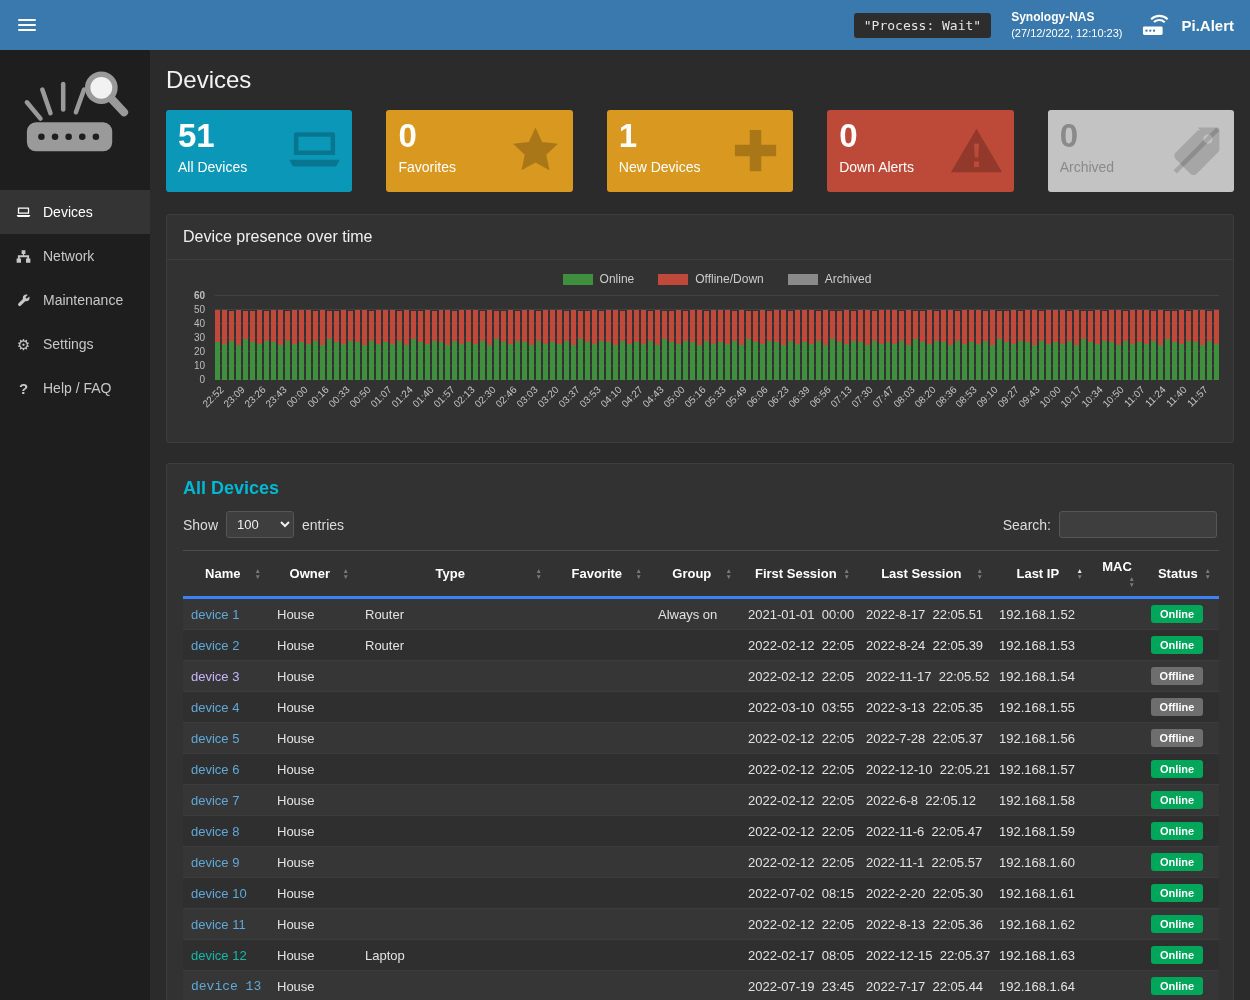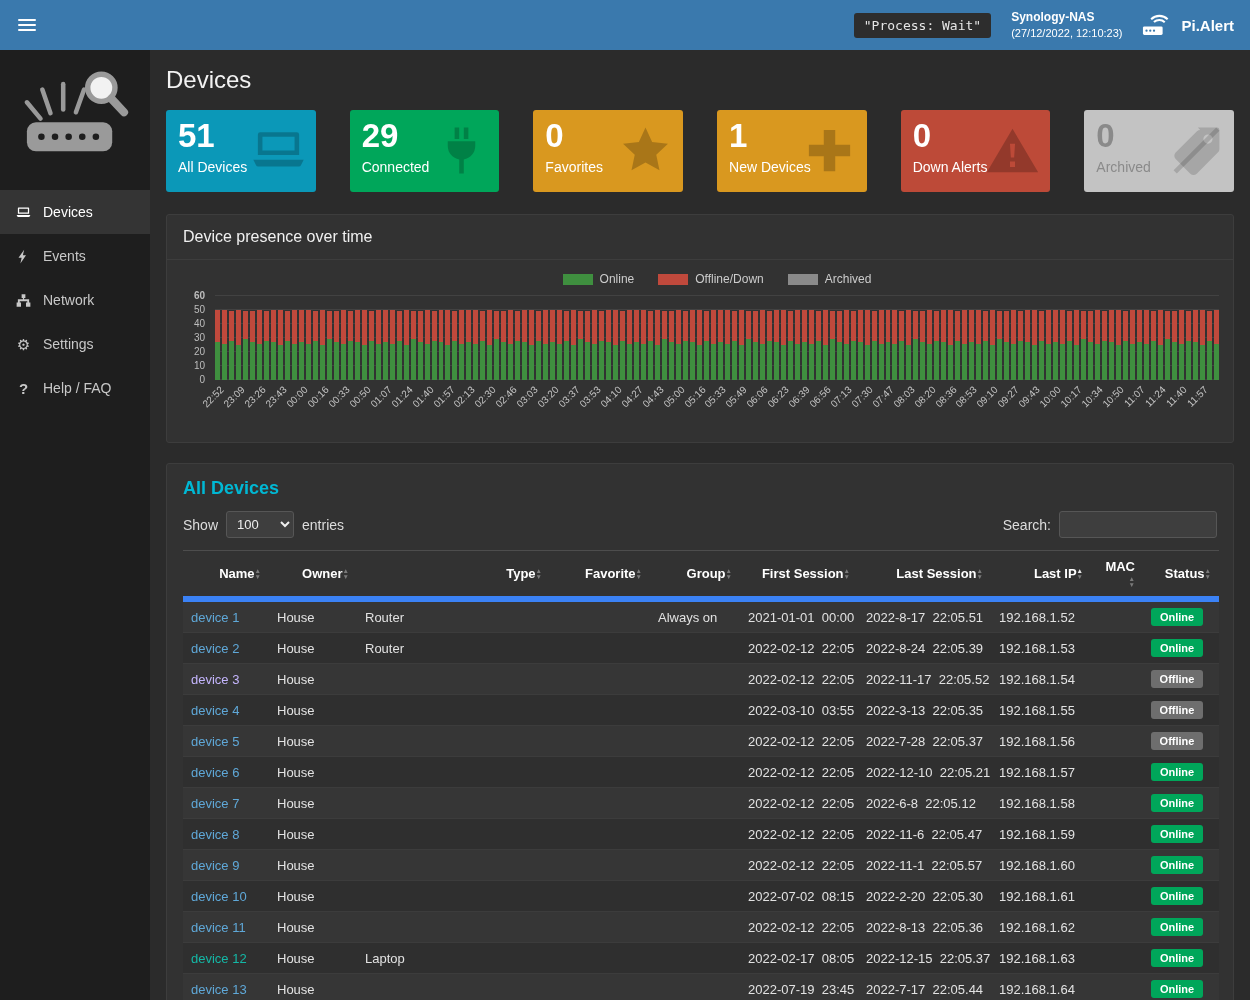--- a/index.html
+++ b/index.html
@@ -64,21 +64,21 @@
   .x-axis{position:relative;height:52px;margin-left:34px;margin-top:4px;overflow:visible}
   .x-label{position:absolute;top:0;font-size:10px;color:#c4c4c4;white-space:nowrap;transform:translateX(-100%) rotate(-45deg);transform-origin:100% 0}
 
   
   .panel-title2{padding:14px 16px 10px;font-size:18px;font-weight:700;color:var(--accent,#00b8d4)}
   .table-controls{display:flex;justify-content:space-between;align-items:center;padding:2px 16px 12px;color:#ddd;font-size:14px}
   .length-ctl,.search-ctl{display:flex;align-items:center;gap:8px}
   .length-ctl select{background:#3e3e3e;color:#eee;border:1px solid #565656;border-radius:3px;padding:4px 6px;font-size:13px;width:68px}
   .search-ctl input{background:#3e3e3e;border:1px solid #565656;border-radius:3px;height:27px;width:158px;color:#eee;padding:0 8px;font-size:13px}
   .devices-table{width:calc(100% - 32px);margin:0 16px 16px;border-collapse:collapse;table-layout:fixed;font-size:13px;color:#e2e2e2}
-  .devices-table th{text-align:right;padding:8px;border-top:1px solid #4d4d4d;border-bottom:6px solid #3b82f6;color:#fff;font-size:13px;cursor:pointer;white-space:nowrap}
+  .devices-table th{text-align:center;padding:8px;border-top:1px solid #4d4d4d;border-bottom:3px solid #3b82f6;color:#fff;font-size:13px;cursor:pointer;white-space:nowrap}
   .sort{float:right;display:inline-flex;flex-direction:column;font-size:6.5px;line-height:6px;color:#7a7a7a;margin-top:2px}
   .sort i{font-style:normal}
   th.sorted-asc .sort i:first-child{color:#eaeaea}
   .devices-table td{padding:6px 8px;border-bottom:1px solid rgba(255,255,255,0.05);white-space:nowrap;overflow:hidden}
   tbody tr:nth-child(odd){background:#363636}
   tbody tr:nth-child(even){background:#2f2f2f}
   td.pre{white-space:pre}
   .device-link{text-decoration:none;cursor:pointer}
   .badge{display:inline-block;min-width:52px;text-align:center;font-size:11px;font-weight:700;color:#fff;padding:3px 6px;border-radius:3px}
 </style>
@@ -143,32 +143,32 @@
           <span class="mi-icon">
             <svg viewBox="0 0 24 24">
               <path d="M4 4h16a1 1 0 0 1 1 1v9H3V5a1 1 0 0 1 1-1zm1 2v6h14V6H5zM1 16h22l-1.2 2.4a1 1 0 0 1-.9.6H3.1a1 1 0 0 1-.9-.6z"></path>
             </svg>
           </span>
           <span class="mi-label">Devices</span>
         </div>
         <div class="menu-item">
           <span class="mi-icon">
             <svg viewBox="0 0 24 24">
-              <path d="M13 1L4 14h5l-2 9 9-13h-5z"></path>
-            </svg>
-          </span>
-          <span class="mi-label">Events</span>
-        </div>
-        <div class="menu-item">
-          <span class="mi-icon">
-            <svg viewBox="0 0 24 24">
               <path d="M9 2h6v6h-2v2h8v5h2v7h-7v-7h2v-2H6v2h2v7H1v-7h2v-5h8V8H9z"></path>
             </svg>
           </span>
           <span class="mi-label">Network</span>
+        </div>
+        <div class="menu-item">
+          <span class="mi-icon">
+            <svg viewBox="0 0 24 24">
+              <path d="M21.7 7.9c0 3-2.4 5.4-5.4 5.4-.5 0-1-.1-1.5-.2l-7 7a2.6 2.6 0 0 1-3.7-3.7l7-7c-.1-.5-.2-1-.2-1.5 0-3 2.4-5.4 5.4-5.4.8 0 1.6.2 2.3.5L15 6.6 17.4 9l3.8-3.6c.3.7.5 1.5.5 2.5z"></path>
+            </svg>
+          </span>
+          <span class="mi-label">Maintenance</span>
         </div>
         <div class="menu-item">
           <span class="mi-icon">
             <span class="glyph">⚙</span>
           </span>
           <span class="mi-label">Settings</span>
         </div>
         <div class="menu-item">
           <span class="mi-icon">
             <span class="glyph qm">?</span>
@@ -180,27 +180,20 @@
 
   <main class="main">
     <h1 class="page-title">Devices</h1>
 
     <section class="cards" id="cards">
         <div class="card" style="background: rgb(11, 152, 184);">
           <div class="card-value">51</div>
           <div class="card-label">All Devices</div>
           <span class="card-icon"><svg viewBox="0 0 24 24">
               <path d="M4 4h16a1 1 0 0 1 1 1v9H3V5a1 1 0 0 1 1-1zm1 2v6h14V6H5zM1 16h22l-1.2 2.4a1 1 0 0 1-.9.6H3.1a1 1 0 0 1-.9-.6z"></path>
-            </svg></span>
-        </div>
-        <div class="card" style="background: rgb(0, 166, 90);">
-          <div class="card-value">29</div>
-          <div class="card-label">Connected</div>
-          <span class="card-icon"><svg viewBox="0 0 24 24">
-              <path d="M9 2h2v5H9zM13 2h2v5h-2zM6 8h12v2a6 6 0 0 1-5 5.9V22h-2v-6.1A6 6 0 0 1 6 10z"></path>
             </svg></span>
         </div>
         <div class="card" style="background: rgb(217, 152, 31);">
           <div class="card-value">0</div>
           <div class="card-label">Favorites</div>
           <span class="card-icon"><svg viewBox="0 0 24 24">
               <path d="M12 2l2.9 6.3 6.9.8-5.1 4.7 1.4 6.8L12 17.2l-6.1 3.4 1.4-6.8L2.2 9.1l6.9-.8z"></path>
             </svg></span>
         </div>
         <div class="card" style="background: rgb(217, 152, 31);">
@@ -1104,21 +1097,21 @@
               <td><span>Laptop</span></td>
               <td><span></span></td>
               <td><span></span></td>
               <td class="pre"><span>2022-02-17  08:05</span></td>
               <td class="pre"><span>2022-12-15  22:05.37</span></td>
               <td><span>192.168.1.63</span></td>
               <td><span></span></td>
               <td><span class="badge" style="background: rgb(0, 166, 90);">Online</span></td>
             </tr>
             <tr>
-              <td><a class="device-link" style="color: rgb(95, 168, 216);">device 13</a></td>
+              <td><a class="device-link" style="color: rgb(95, 168, 216); font-family: Liberation Mono, monospace;">device 13</a></td>
               <td><span>House</span></td>
               <td><span></span></td>
               <td><span></span></td>
               <td><span></span></td>
               <td class="pre"><span>2022-07-19  23:45</span></td>
               <td class="pre"><span>2022-7-17  22:05.44</span></td>
               <td><span>192.168.1.64</span></td>
               <td><span></span></td>
               <td><span class="badge" style="background: rgb(0, 166, 90);">Online</span></td>
             </tr>

